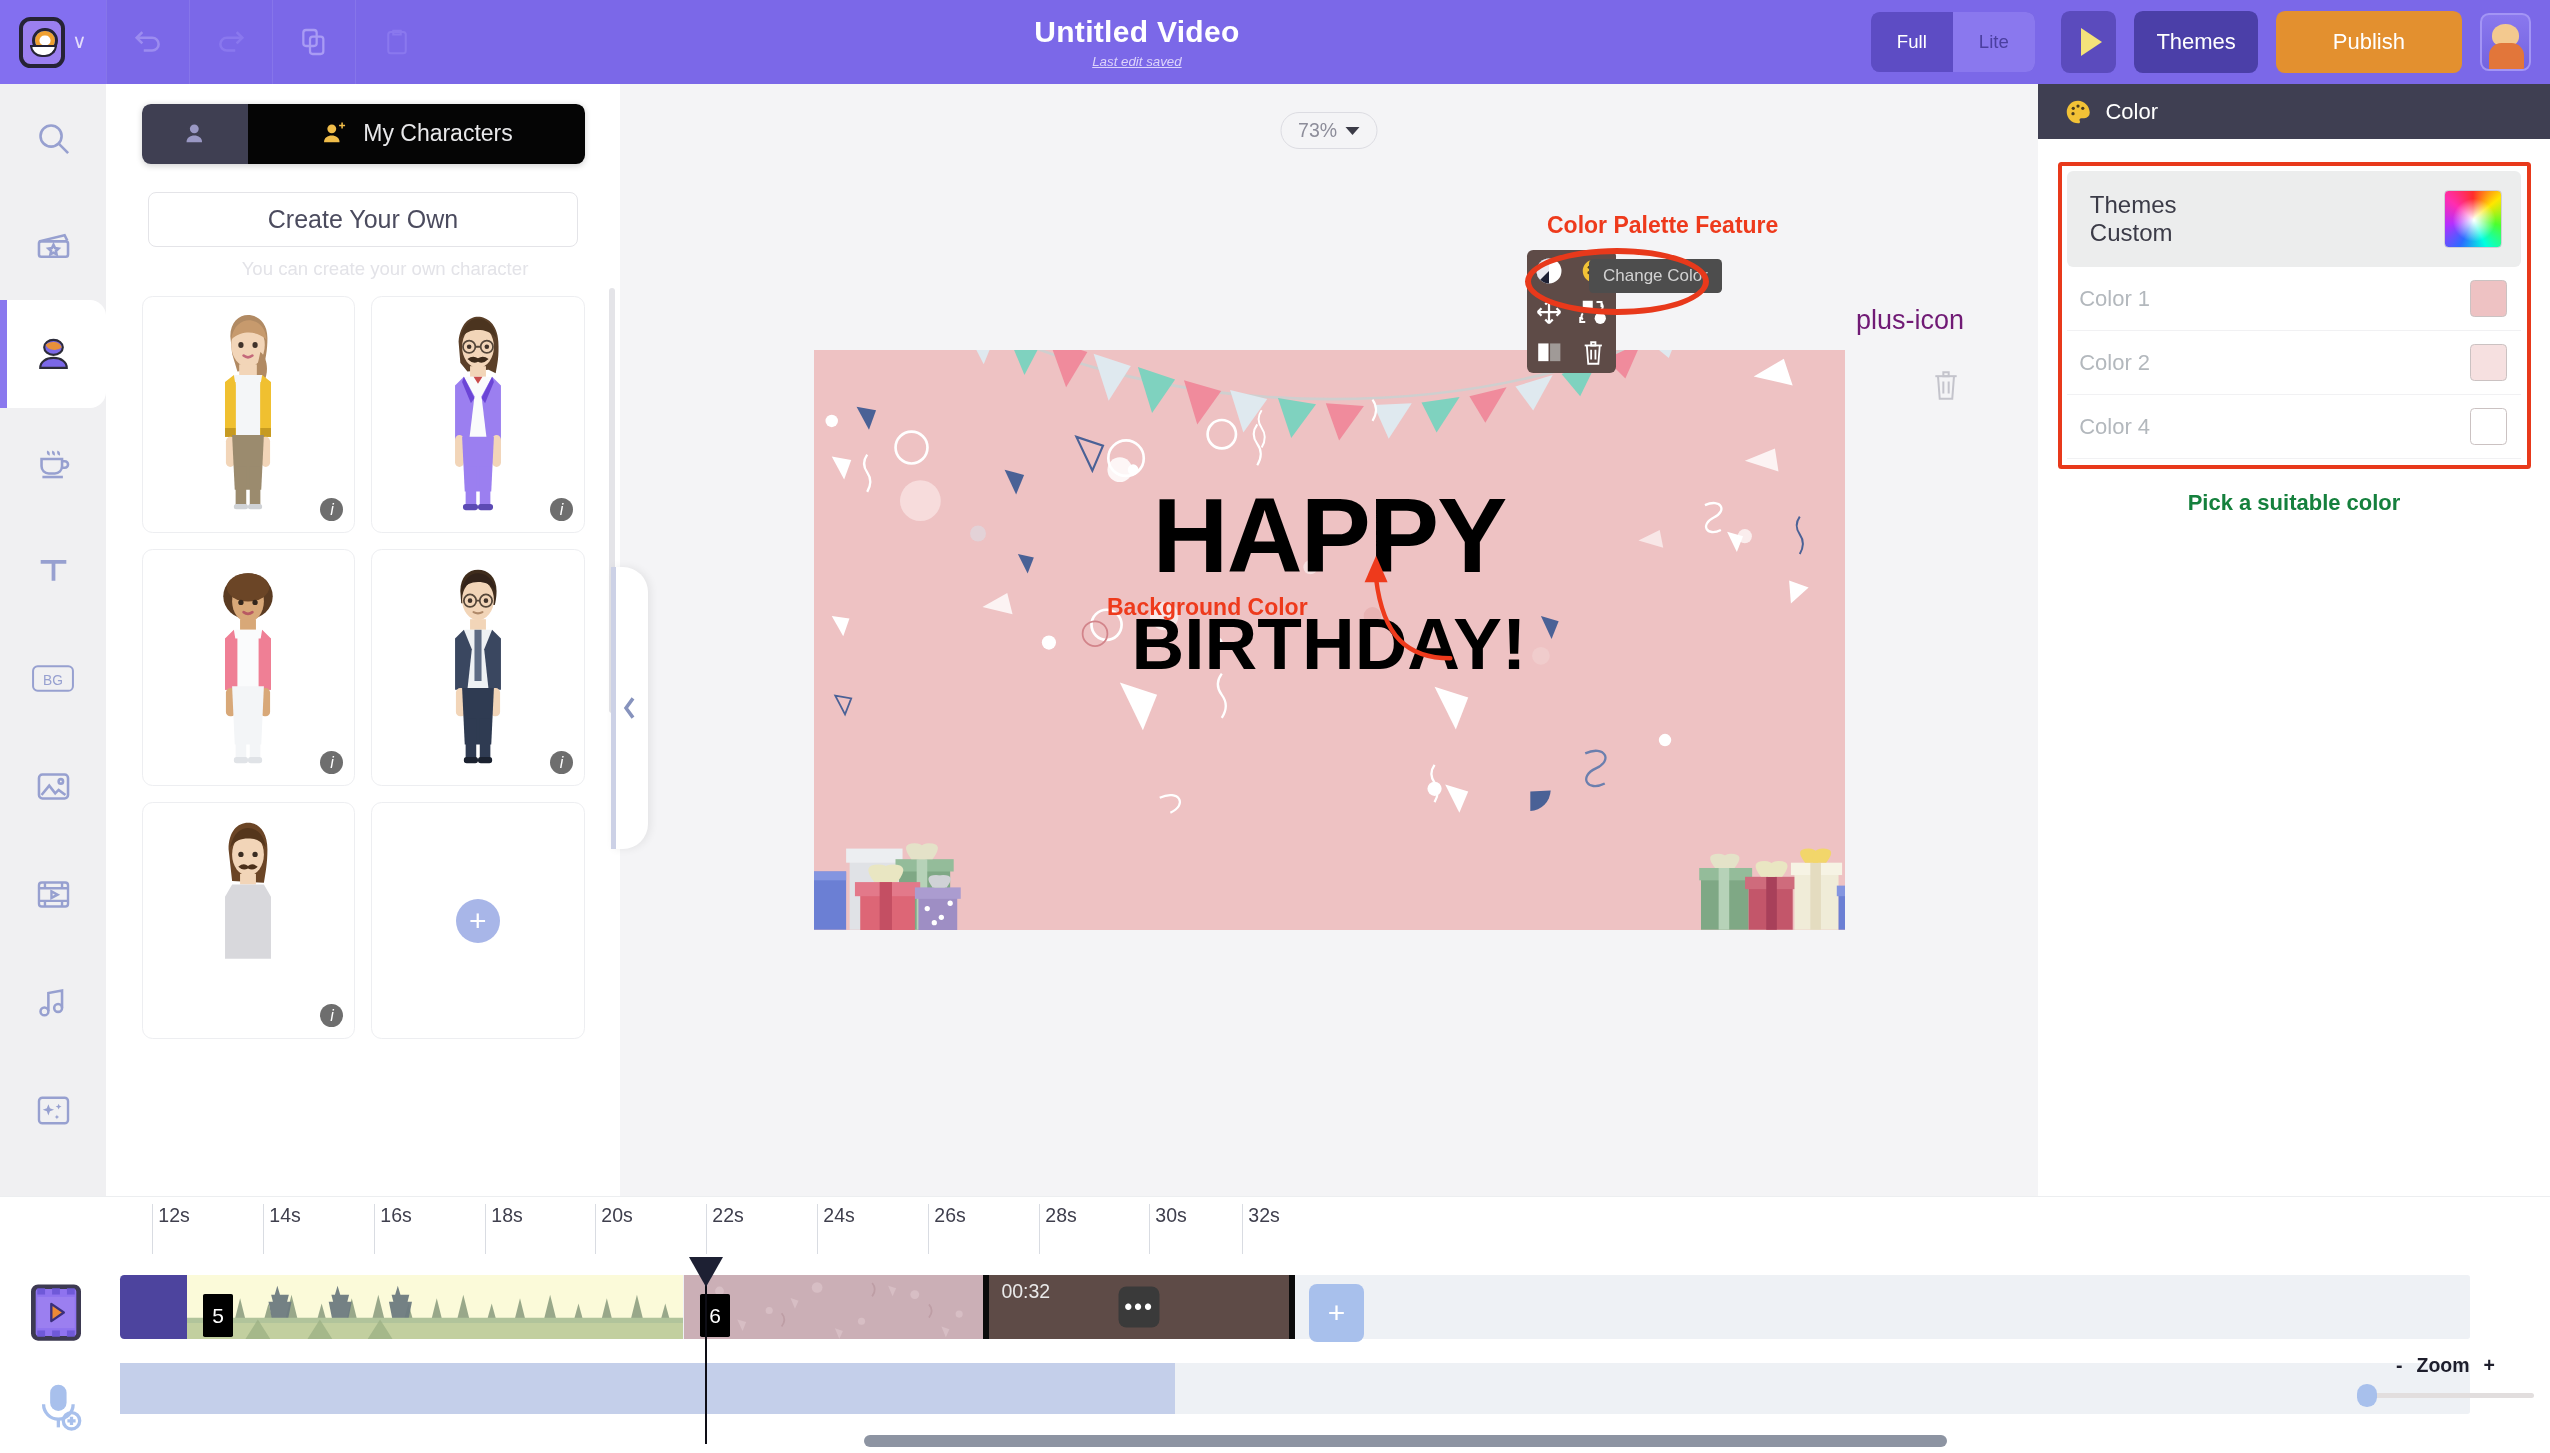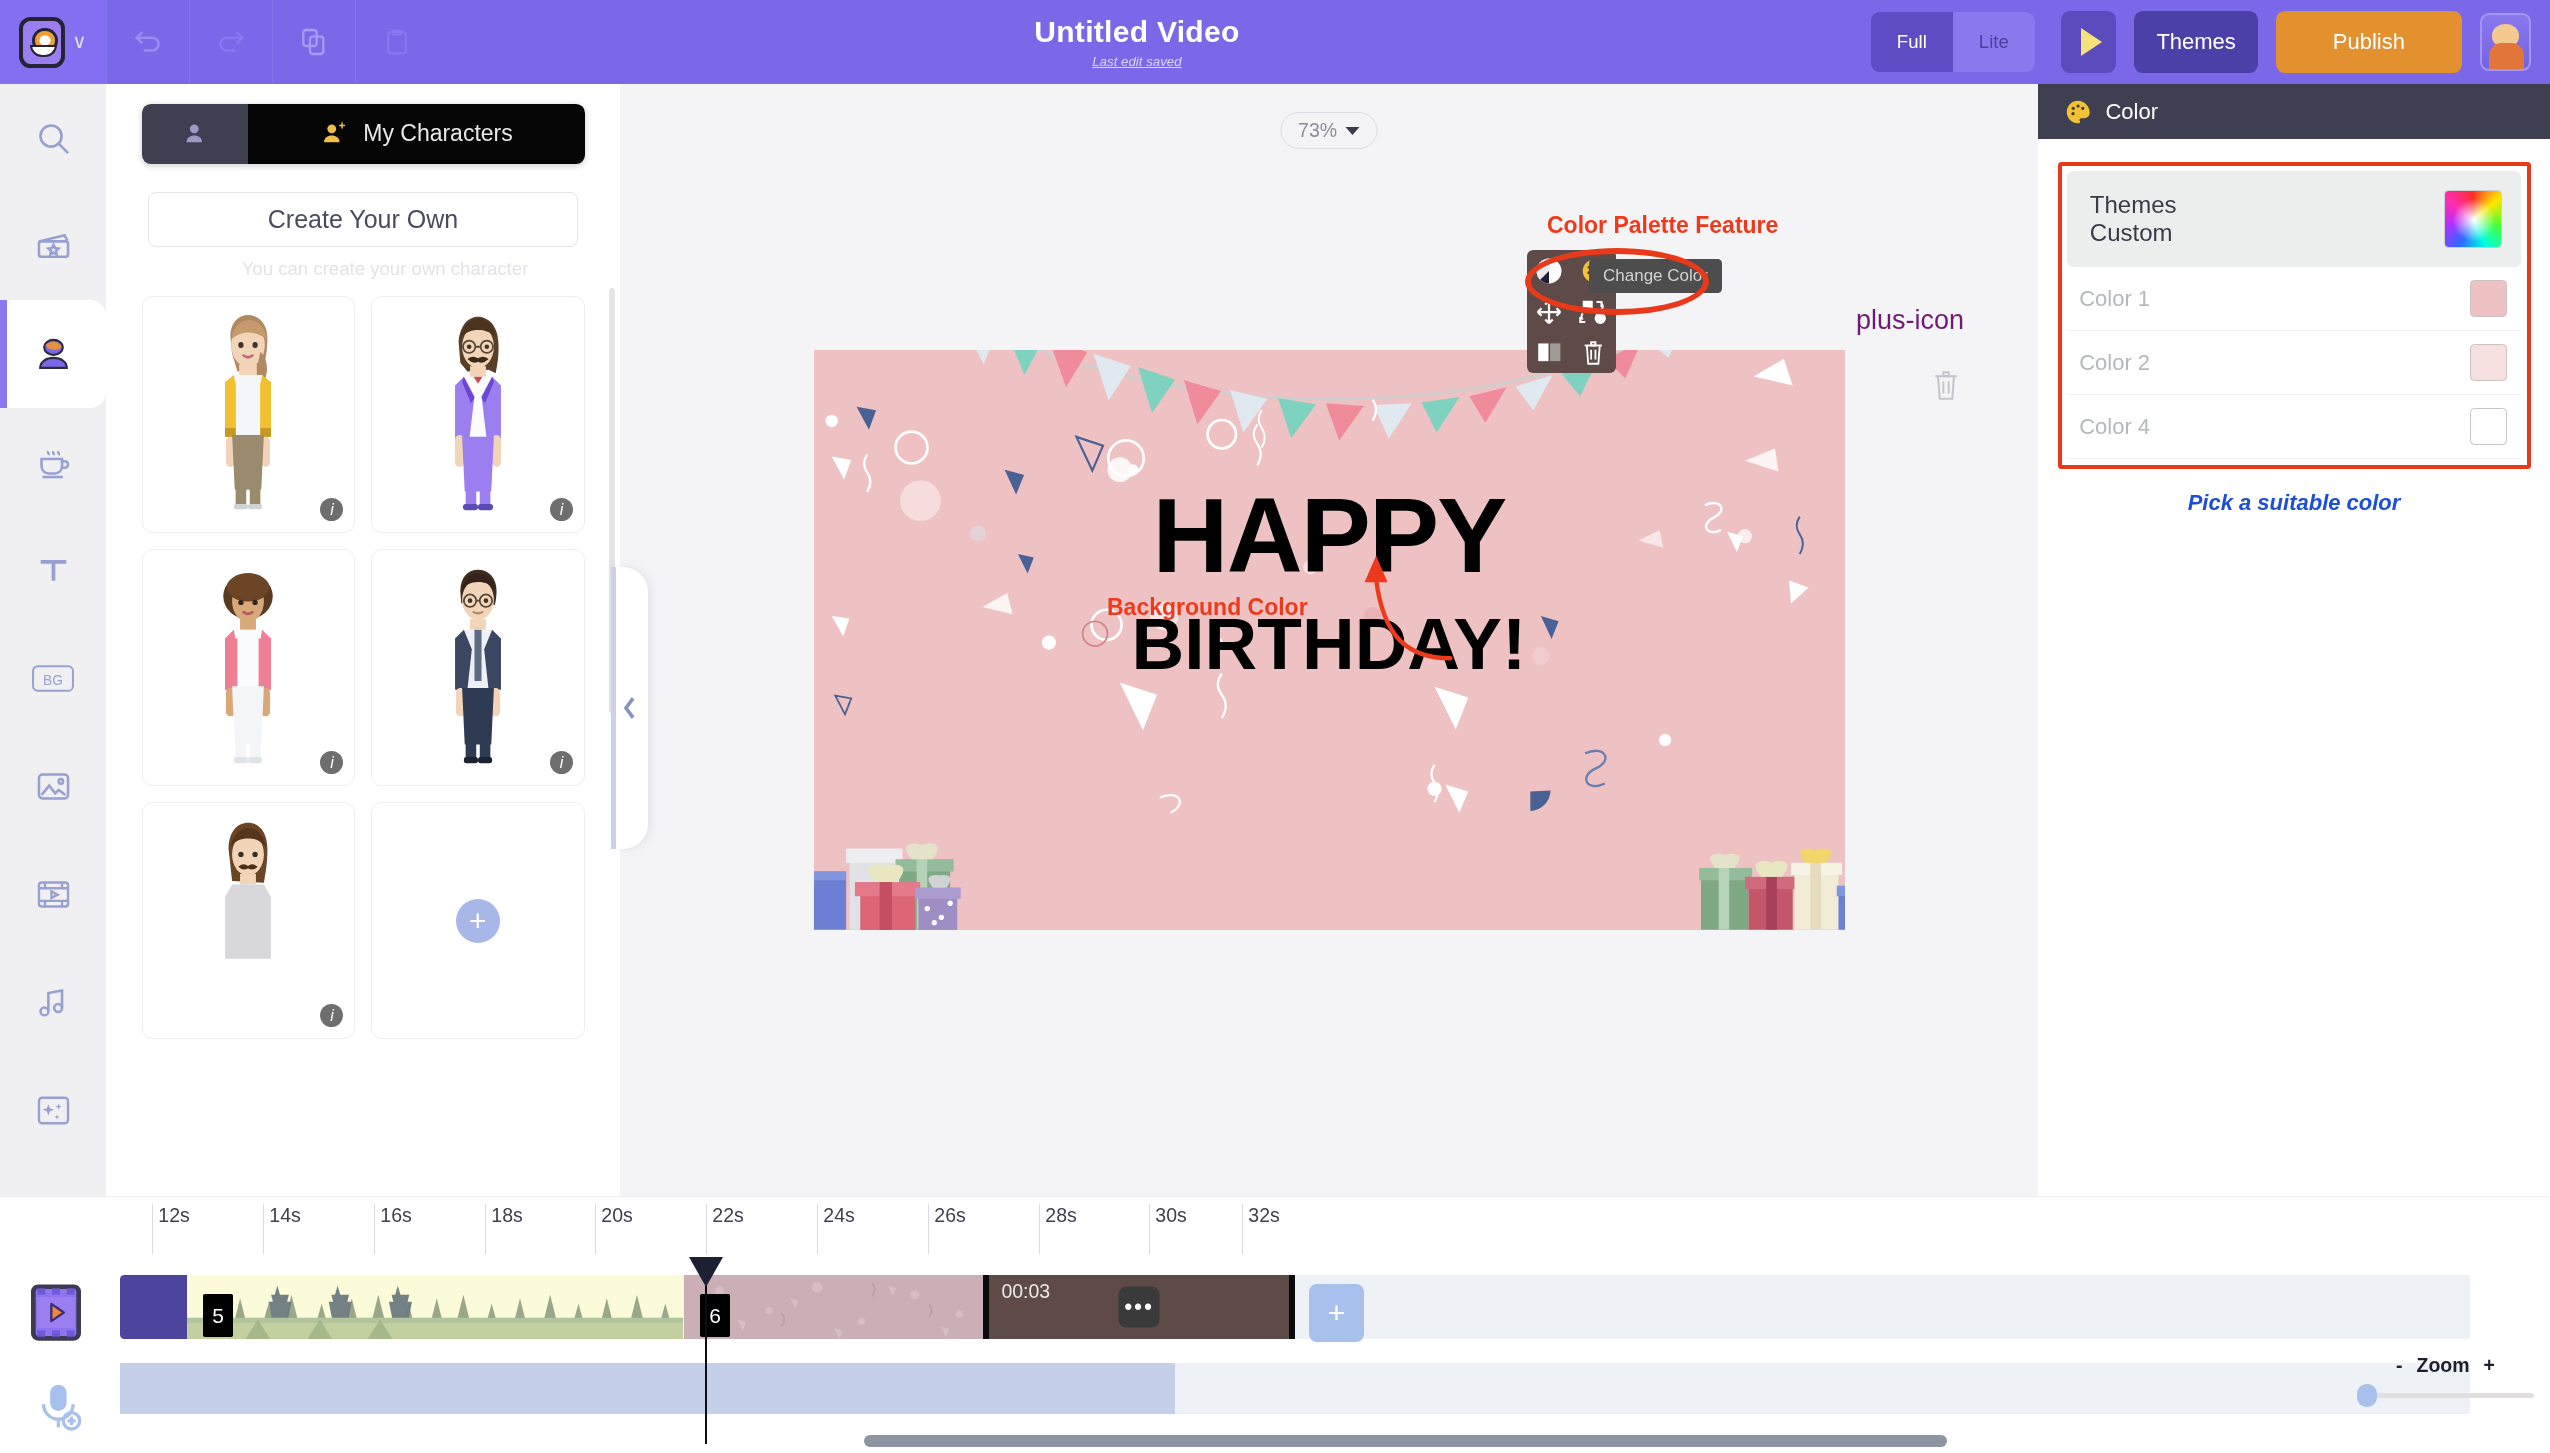--- a/index.html
+++ b/index.html
@@ -297,21 +297,21 @@
       conic-gradient(#ff2d2d, #ffe600, #4bff2e, #00ffe0, #2b6cff, #b42eff, #ff2db0, #ff2d2d);
     border: 0.9px solid #cfcfd6;
   }
   .color-row {
     height: 64px; display: flex; align-items: center; justify-content: space-between;
     padding: 0 14px 0 12.4px; border-bottom: 0.9px solid #f1f1f3; cursor: pointer;
   }
   .color-row .name { font-size: 22px; color: #b3b8bd; }
   .color-row .sw { width: 37px; height: 37px; border-radius: 4.4px; border: 0.9px solid #cbc2c2; }
   .cp-note {
-    margin-top: 21px; text-align: center; color: #1d4ed8; font-size: 22px; font-weight: bold; font-style: italic;
+    margin-top: 21px; text-align: center; color: #15803d; font-size: 22px; font-weight: bold;
   }
   .reset-btn {
     position: absolute; left: 50%; transform: translateX(-50%); bottom: 211px;
     width: 168px; height: 44px; border-radius: 7px; background: #e3e3e3;
     color: #fafafa; font-size: 21px; display: flex; align-items: center;
     justify-content: center; cursor: pointer;
   }
 
   
   .timeline {
@@ -1071,21 +1071,21 @@
               <path d="M30 56q6-8 0-15"></path>
                 <path d="M110 58q6-8 0-15"></path>
                 <path d="M212 24q6-8 0-15"></path>
                 <path d="M276 48q6-8 0-15"></path>
             </g>
           </svg>
           <div class="clip-badge">6</div>
         </div>
 
         <div class="clip clip7">
-          <div class="clip-dur">00:03</div>
+          <div class="clip-dur">00:32</div>
           <div class="clip-more">•••</div>
         </div>
 
         <div class="add-clip">+</div>
       </div>
 
       <div class="row-audio">
         <div class="audio-fill"></div>
       </div>
 

